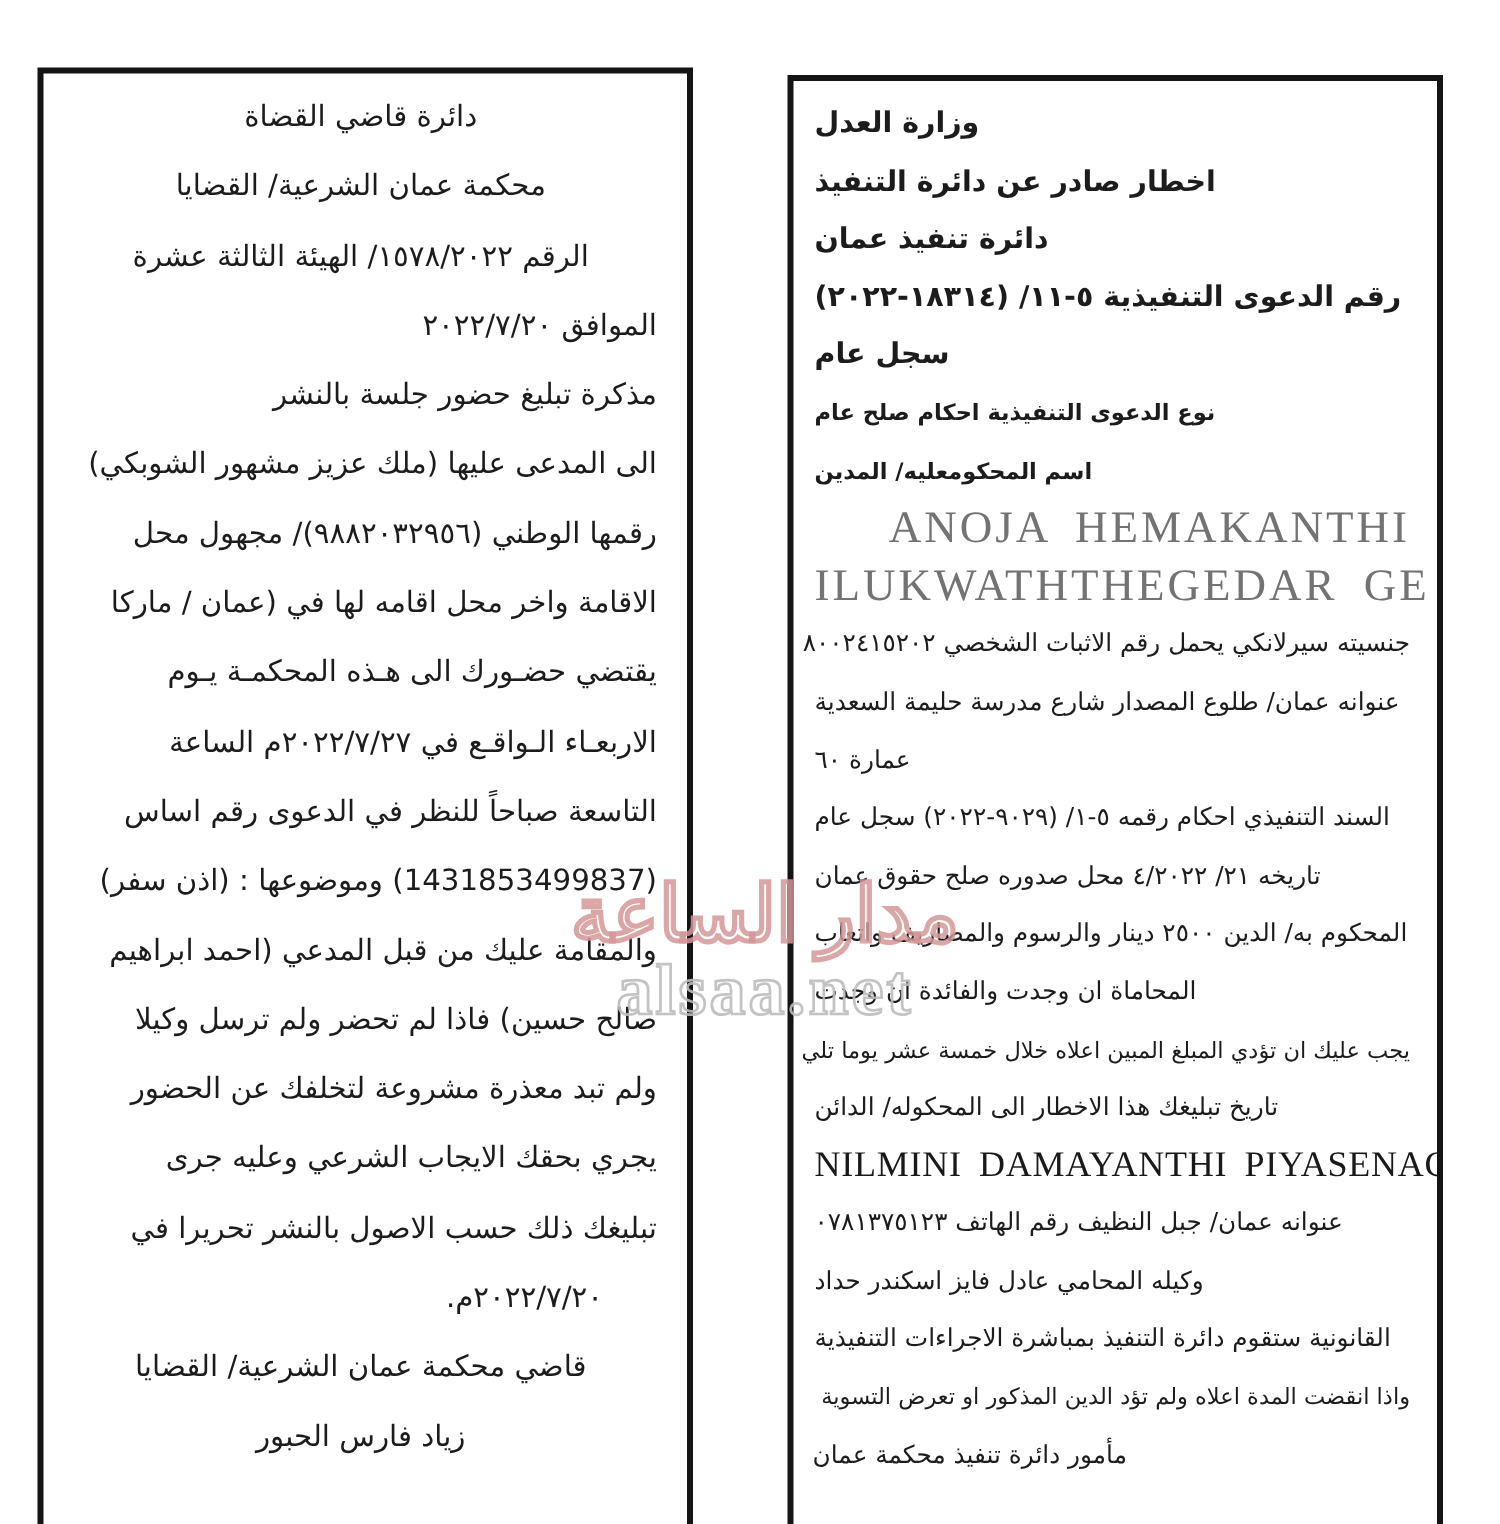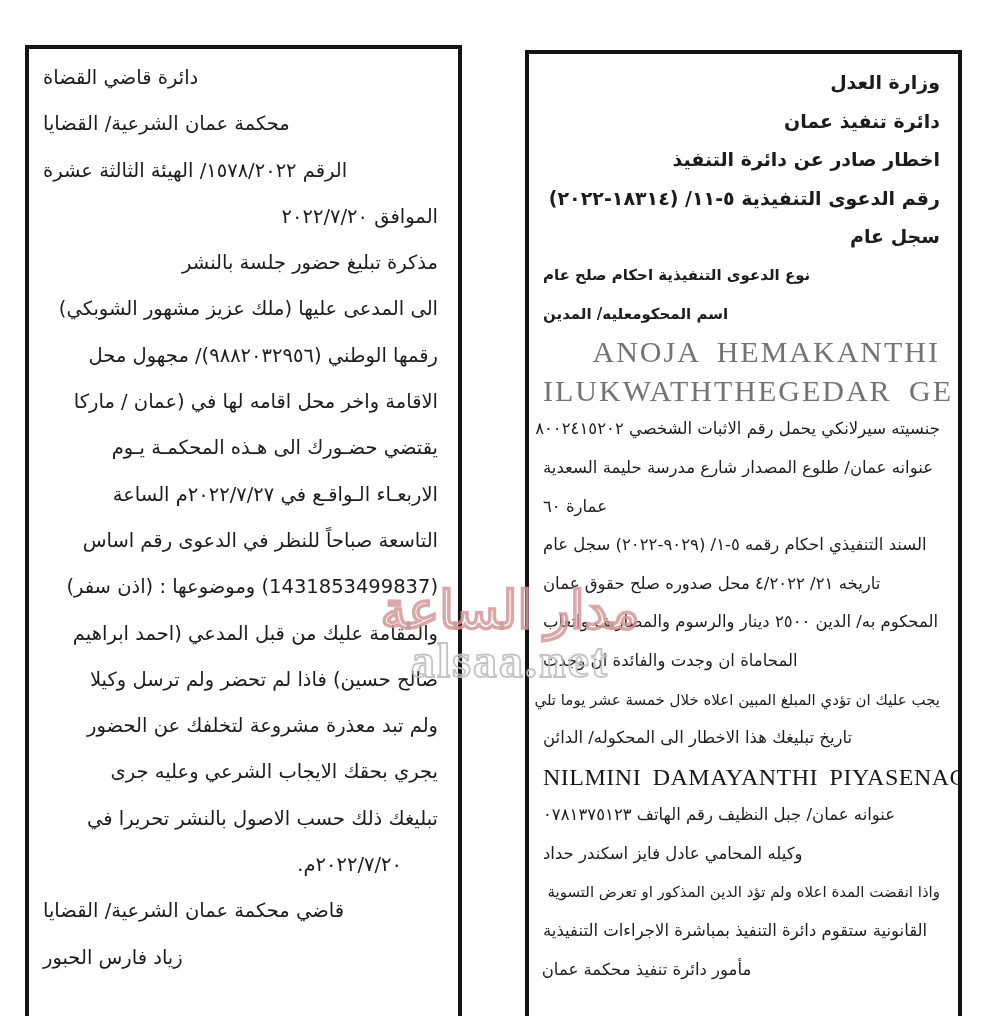--- a/index.html
+++ b/index.html
@@ -50,25 +50,25 @@
     height: 46.3px;
     line-height: 46.3px;
     font-size: 19.5px;
   }
   #right-box .ln {
     height: 38.6px;
     line-height: 38.6px;
     font-size: 16.5px;
   }
   
-  .st-c  { text-align: left; }
+  .st-c  { text-align: center; }
   .st-r  { text-align: right; }
   .st-rd { text-align: right; padding-left: 0; padding-right: 36px; }
   
-  .st-h  { text-align: right; font-weight: bold; font-size: 19px !important; }
+  .st-h  { text-align: left; font-weight: bold; font-size: 19px !important; }
   .st-sb { text-align: left;  font-weight: bold; font-size: 15px !important; }
   .st-b  { text-align: left; }
   .st-bs { text-align: right; font-size: 15px !important; }
   .st-lat {
     direction: ltr;
     text-align: right;
     font-family: "Liberation Serif", serif;
     font-size: 30px !important;
     letter-spacing: 2px;
     word-spacing: 8px;
@@ -143,42 +143,42 @@
       <div class="ln st-r">ولم تبد معذرة مشروعة لتخلفك عن الحضور</div>
       <div class="ln st-r">يجري بحقك الايجاب الشرعي وعليه جرى</div>
       <div class="ln st-r">تبليغك ذلك حسب الاصول بالنشر تحريرا في</div>
       <div class="ln st-rd">٢٠٢٢/٧/٢٠م.</div>
       <div class="ln st-c">قاضي محكمة عمان الشرعية/ القضايا</div>
       <div class="ln st-c">زياد فارس الحبور</div>
     </div>
 
   <div class="box" id="right-box">
       <div class="ln st-h">وزارة العدل</div>
+      <div class="ln st-h">اخطار صادر عن دائرة التنفيذ</div>
       <div class="ln st-h">دائرة تنفيذ عمان</div>
-      <div class="ln st-h">اخطار صادر عن دائرة التنفيذ</div>
       <div class="ln st-h">رقم الدعوى التنفيذية ٥-١١/ (١٨٣١٤-٢٠٢٢)</div>
       <div class="ln st-h">سجل عام</div>
       <div class="ln st-sb">نوع الدعوى التنفيذية احكام صلح عام</div>
       <div class="ln st-sb">اسم المحكومعليه/ المدين</div>
       <div class="ln st-lat">ANOJA HEMAKANTHI</div>
       <div class="ln st-lat">ILUKWATHTHEGEDAR GE</div>
       <div class="ln st-b">جنسيته سيرلانكي يحمل رقم الاثبات الشخصي ٨٠٠٢٤١٥٢٠٢</div>
       <div class="ln st-b">عنوانه عمان/ طلوع المصدار شارع مدرسة حليمة السعدية</div>
       <div class="ln st-b">عمارة ٦٠</div>
       <div class="ln st-b">السند التنفيذي احكام رقمه ٥-١/ (٩٠٢٩-٢٠٢٢) سجل عام</div>
       <div class="ln st-b">تاريخه ٢١/ ٤/٢٠٢٢ محل صدوره صلح حقوق عمان</div>
       <div class="ln st-b">المحكوم به/ الدين ٢٥٠٠ دينار والرسوم والمصاريف واتعاب</div>
       <div class="ln st-b">المحاماة ان وجدت والفائدة ان وجدت</div>
       <div class="ln st-bs">يجب عليك ان تؤدي المبلغ المبين اعلاه خلال خمسة عشر يوما تلي</div>
       <div class="ln st-b">تاريخ تبليغك هذا الاخطار الى المحكوله/ الدائن</div>
       <div class="ln st-lat2">NILMINI DAMAYANTHI PIYASENAGE</div>
       <div class="ln st-b">عنوانه عمان/ جبل النظيف رقم الهاتف ٠٧٨١٣٧٥١٢٣</div>
       <div class="ln st-b">وكيله المحامي عادل فايز اسكندر حداد</div>
+      <div class="ln st-b">القانونية ستقوم دائرة التنفيذ بمباشرة الاجراءات التنفيذية</div>
       <div class="ln st-bs">واذا انقضت المدة اعلاه ولم تؤد الدين المذكور او تعرض التسوية</div>
-      <div class="ln st-b">القانونية ستقوم دائرة التنفيذ بمباشرة الاجراءات التنفيذية</div>
       <div class="ln st-sig">مأمور دائرة تنفيذ محكمة عمان</div>
     </div>
 
   <div class="watermark">
     <div class="wm-ar">مدار الساعة</div>
     <div class="wm-en">alsaa.net</div>
   </div>
 
 </div>
 

